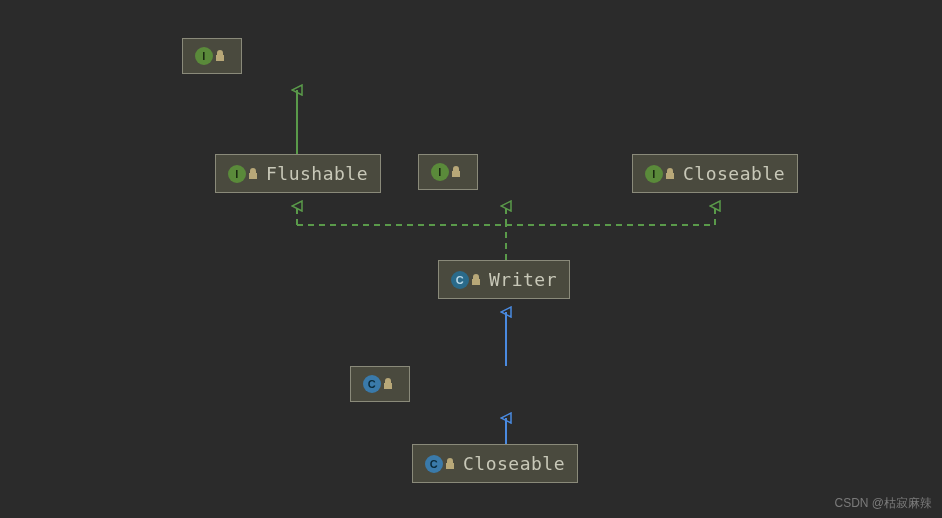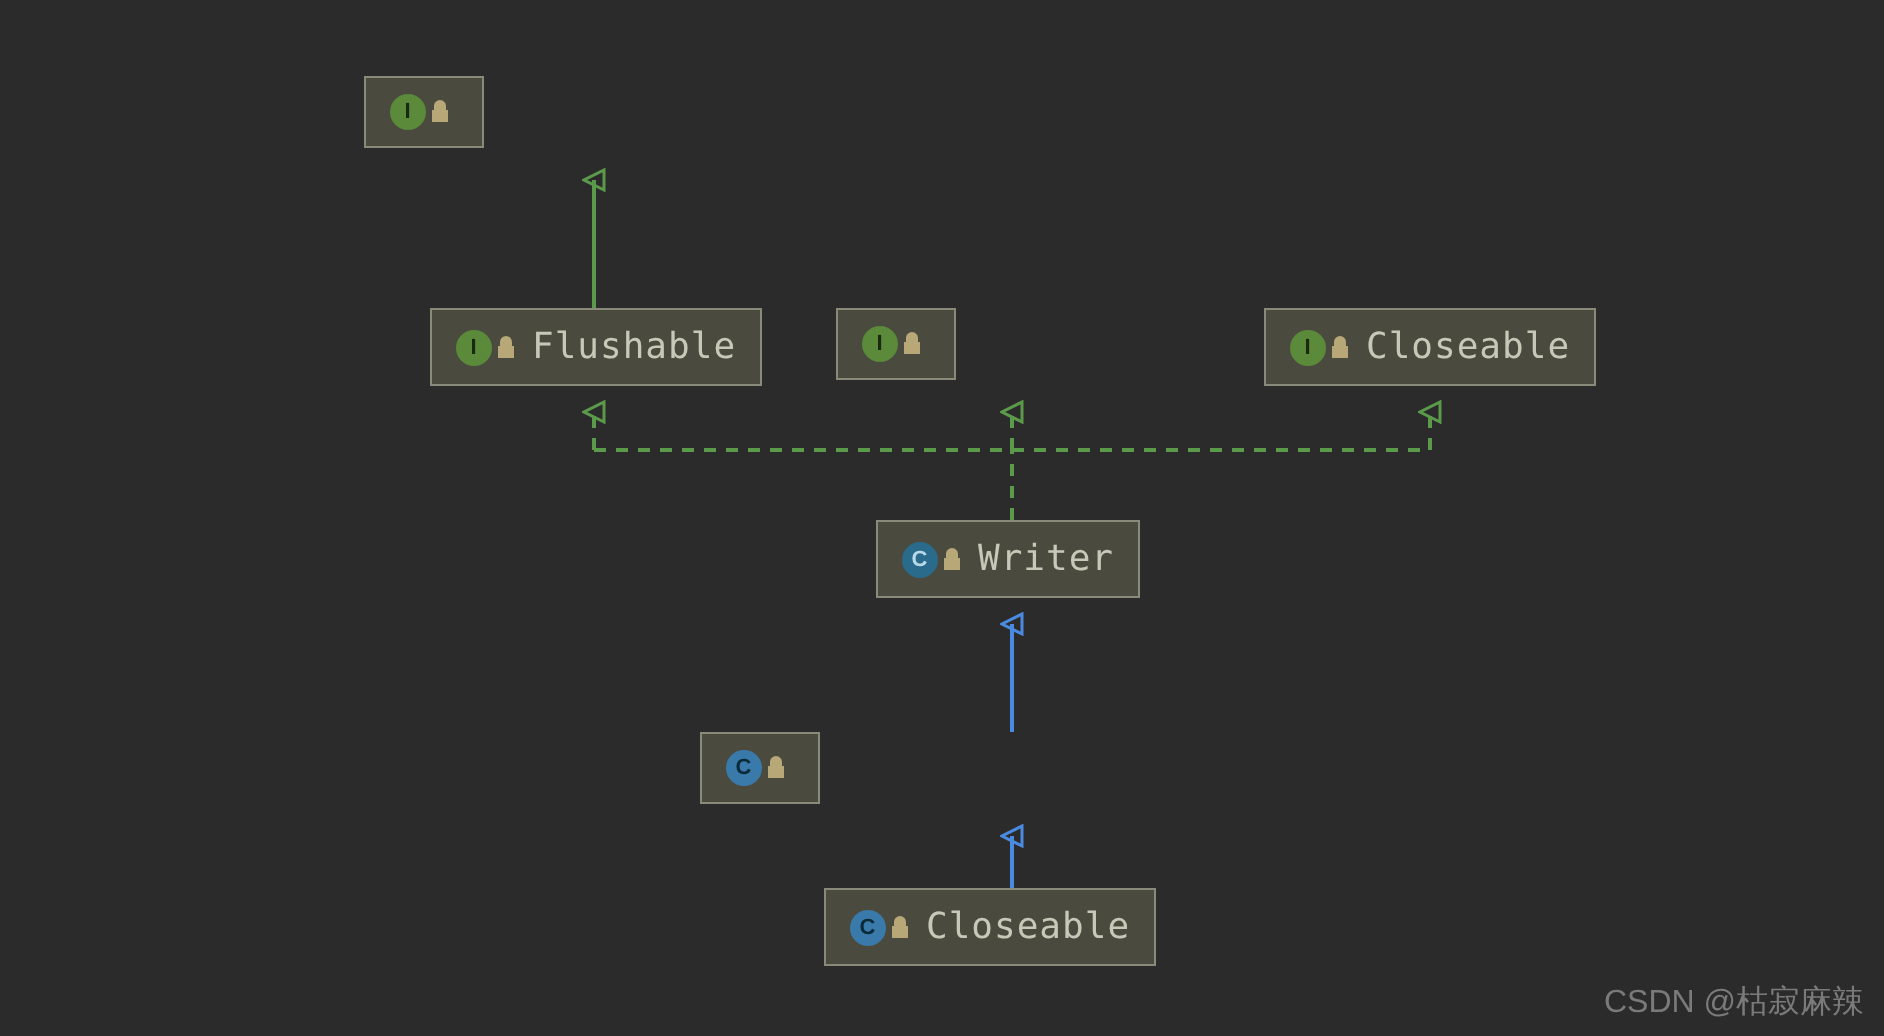--- a/index.html
+++ b/index.html
@@ -56,21 +56,21 @@
     top: 0; left: 0;
     width: 942px;
     height: 518px;
     pointer-events: none;
   }
   .watermark {
     position: absolute;
     bottom: 6px;
     right: 10px;
     color: #888;
-    font-size: 16px;
+    font-size: 12px;
     font-family: sans-serif;
     opacity: 0.85;
   }
 </style>
 </head>
 <body>
 
 <svg class="connectors">
   <defs>
     <marker id="arrow-green" markerWidth="12" markerHeight="12" refX="6" refY="6" orient="auto" markerUnits="userSpaceOnUse">

